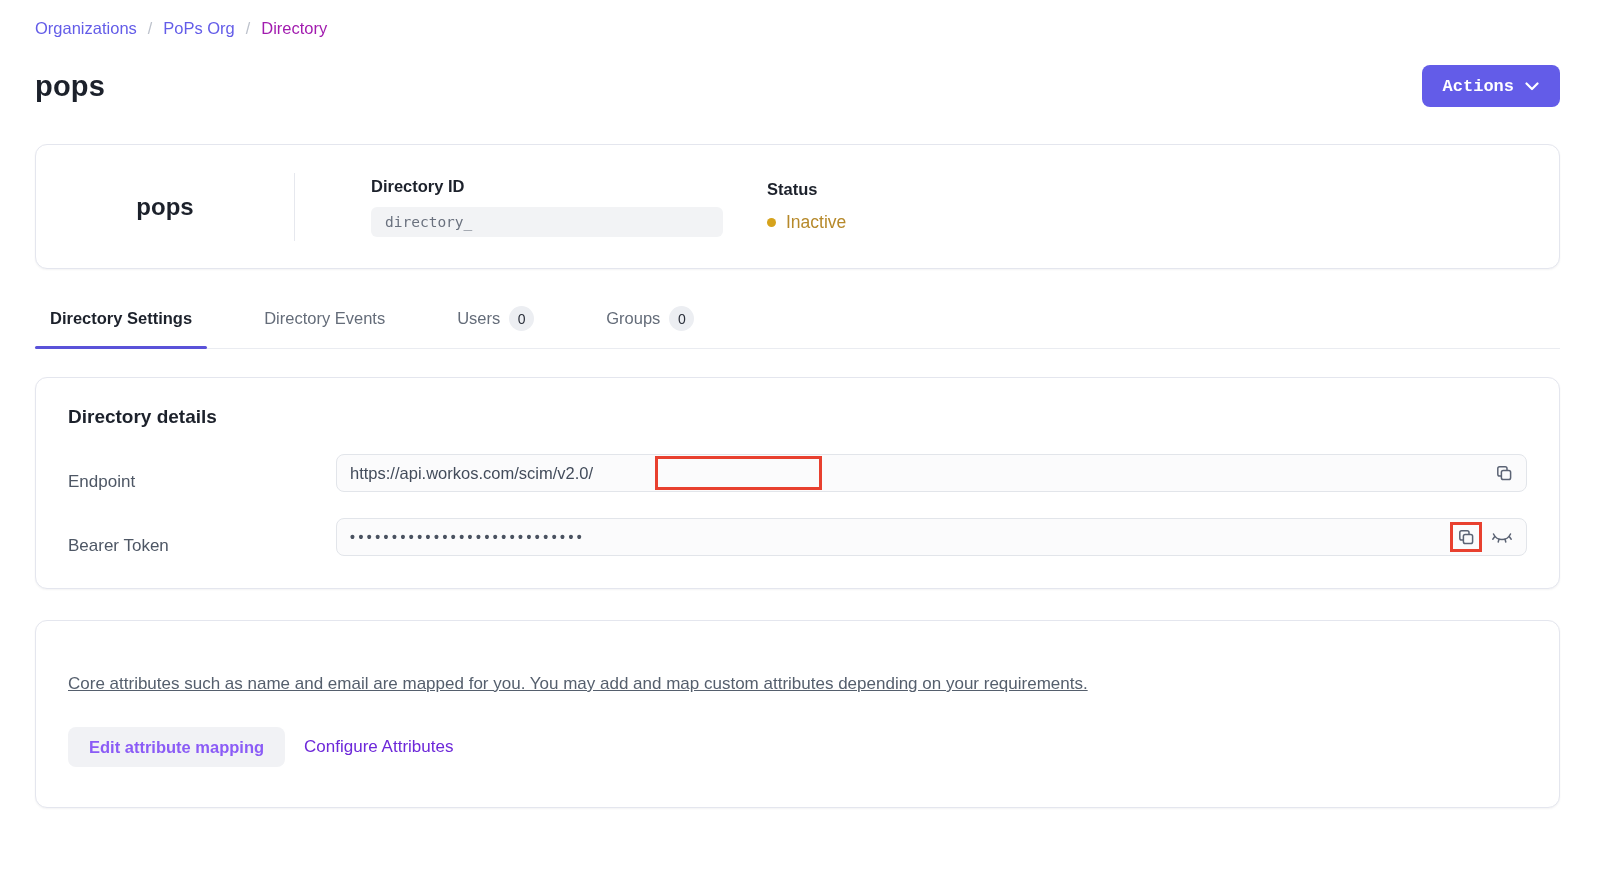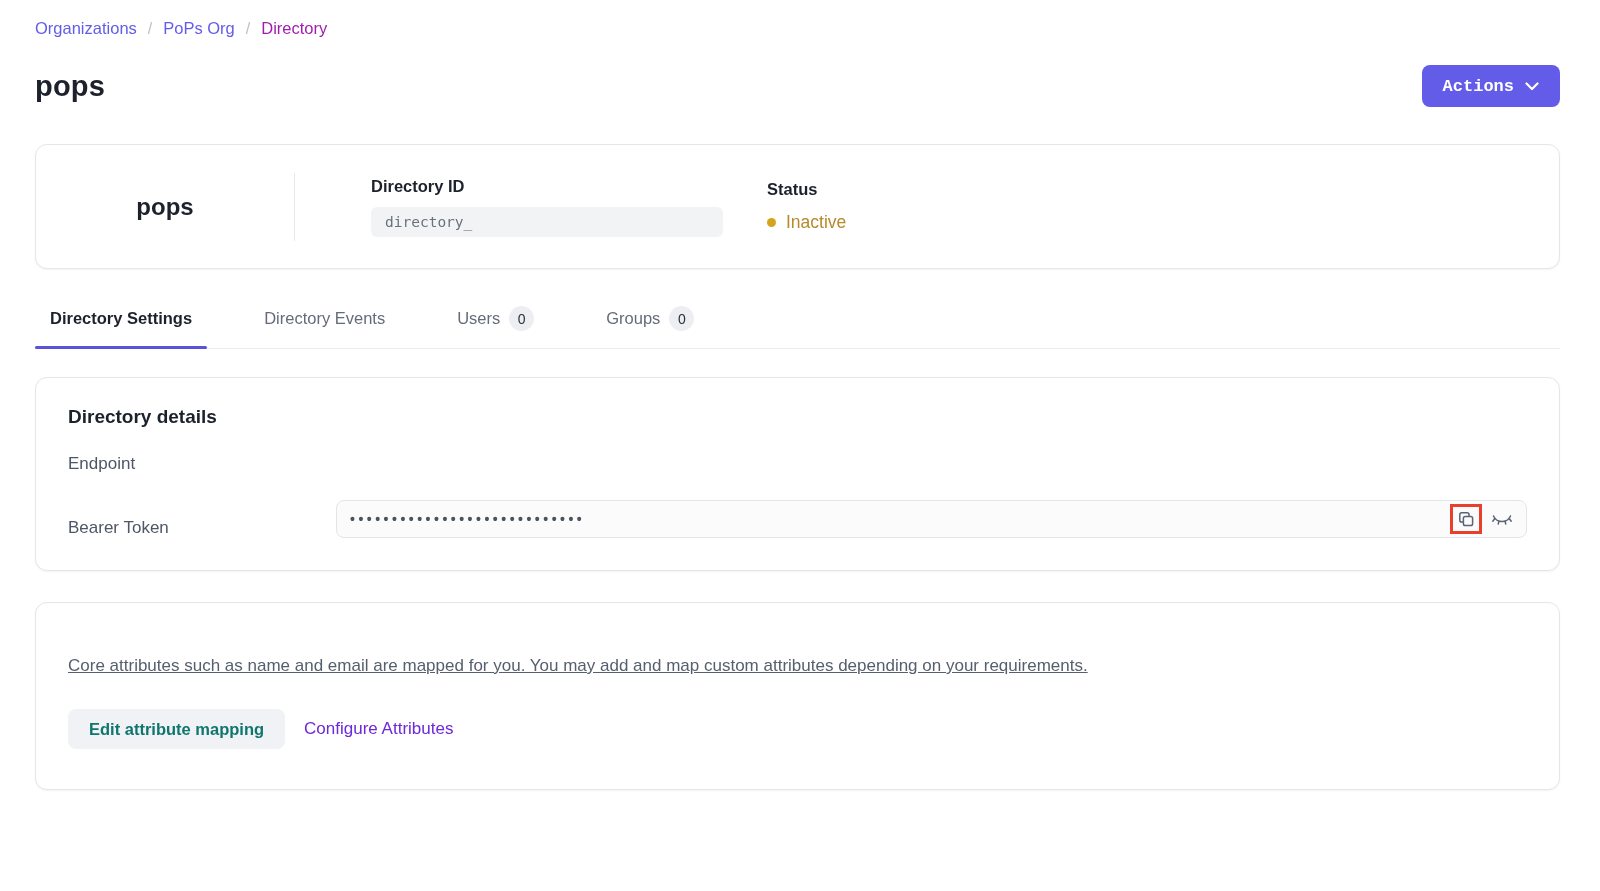--- a/index.html
+++ b/index.html
@@ -93,21 +93,21 @@
   }
   .copy-highlight {
     border: 3px solid #E8402F; padding: 3px 4px; display: flex; align-items: center;
   }
 
   
   .attr-card { margin-top: 31px; padding: 37px 32px 40px 32px; }
   .attr-desc { margin-top: 16px; font-size: 17px; color: #555F6D; text-decoration: underline; }
   .attr-actions { margin-top: 33px; display: flex; align-items: center; }
   .disabled-btn {
-    background: #F1F2F5; color: #0f766e; border: none; border-radius: 8px;
+    background: #F1F2F5; color: #8b5cf6; border: none; border-radius: 8px;
     font-family: inherit; font-size: 16.5px; font-weight: 700;
     height: 40px; padding: 0 21px; cursor: default;
   }
   .configure-link {
     margin-left: 19px; color: #6d28d9; font-size: 17px; font-weight: 500;
     text-decoration: none; cursor: pointer;
   }
 </style>
 </head>
 <body>
@@ -165,20 +165,32 @@
       <span>Groups</span>
       <span class="tab-badge">0</span>
     </div>
   </div>
 
   <div class="card details-card">
     <div class="card-title">Directory details</div>
 
     <div class="form-row">
       <div class="form-label">Endpoint</div>
+      <div class="field-box">
+        <span class="field-value">https://api.workos.com/scim/v2.0/</span>
+        <span class="redact-box"></span>
+        <span class="field-icons">
+          <button class="icon-btn" title="">
+            <svg width="18" height="18" viewBox="0 0 18 18" fill="none">
+              <rect x="2.8" y="2.8" width="9.2" height="9.2" rx="1.8" stroke="currentColor" stroke-width="1.5"></rect>
+              <rect x="6.4" y="6.4" width="9.2" height="9.2" rx="1.8" fill="#FBFBFC" stroke="currentColor" stroke-width="1.5"></rect>
+            </svg>
+          </button>
+        </span>
+      </div>
     </div>
 
     <div class="form-row">
       <div class="form-label">Bearer Token</div>
       <div class="field-box">
         <span class="dots-value">••••••••••••••••••••••••••••</span>
         <span class="field-icons">
           <span class="copy-highlight">
             <button class="icon-btn">
               <svg width="18" height="18" viewBox="0 0 18 18" fill="none">

